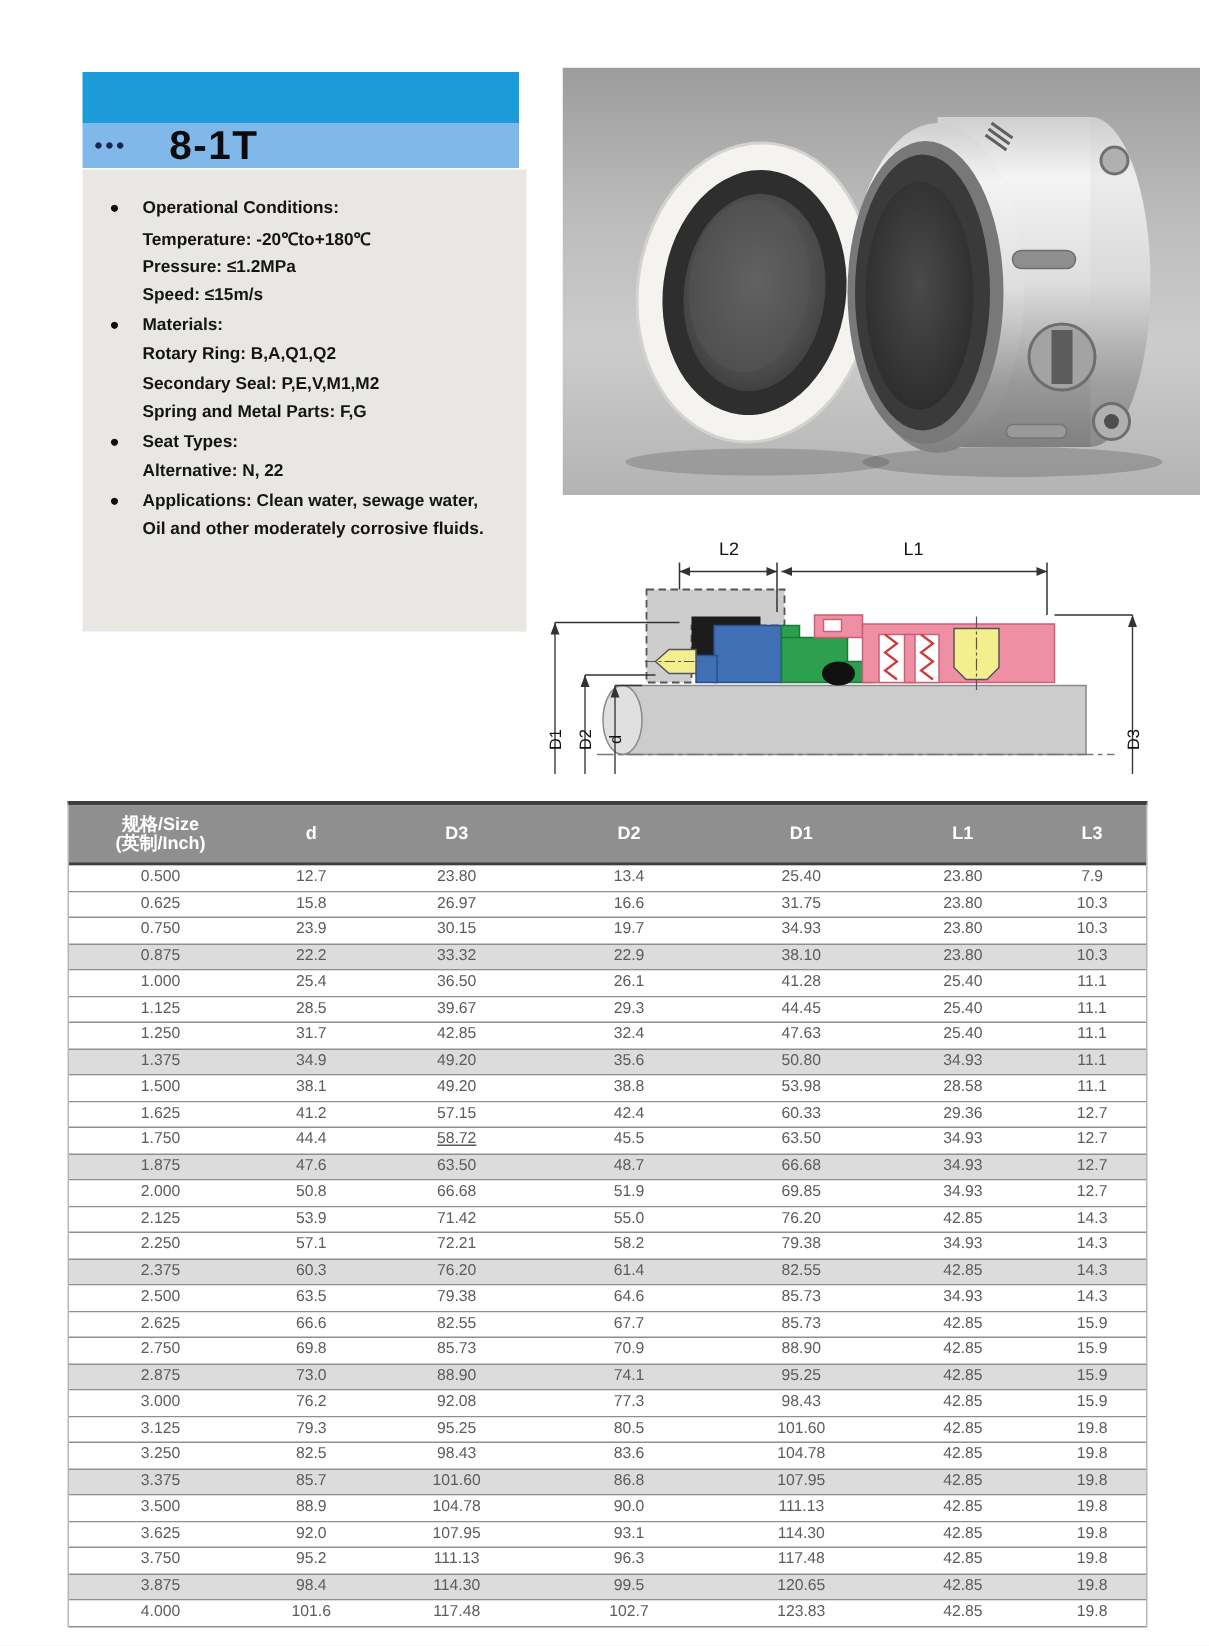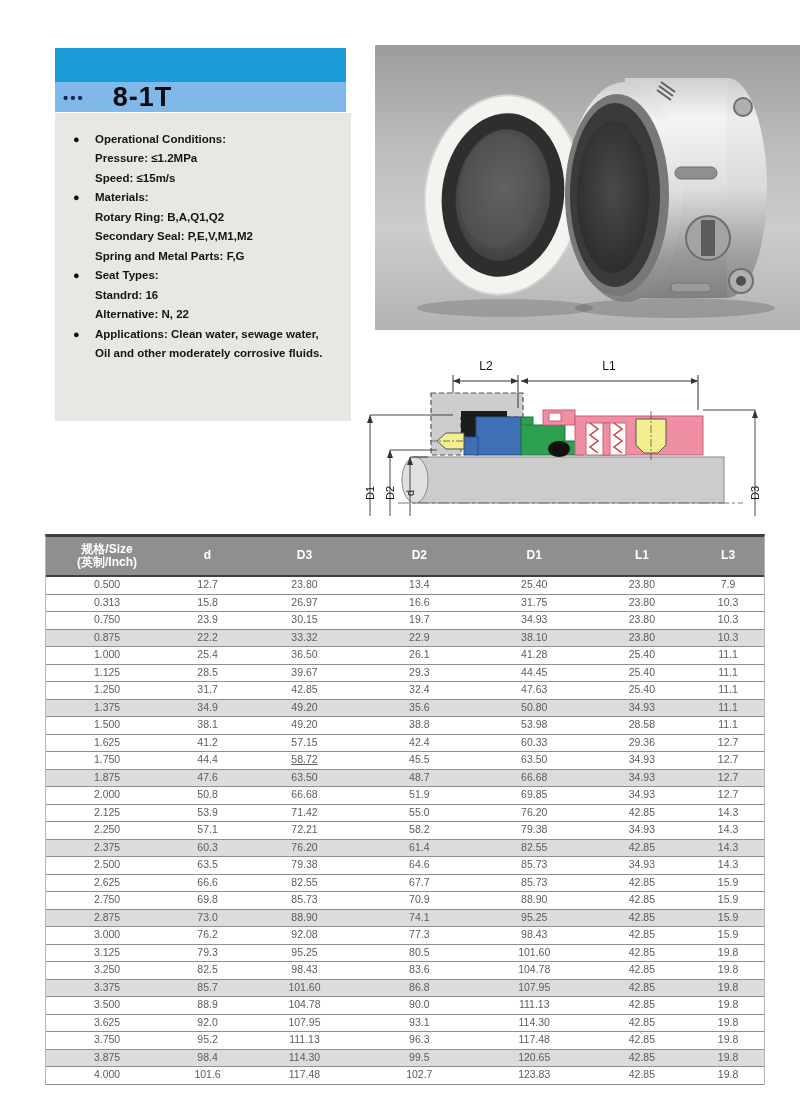--- a/index.html
+++ b/index.html
@@ -46,20 +46,24 @@
   </div>
 
   <div id="spec-panel">
     <div>
         <div class="spec-row">
           <span class="spec-bullet">●</span>
           <span class="spec-text">Operational Conditions:</span>
         </div>
         <div class="spec-row">
           <span class="spec-bullet"></span>
+          <span class="spec-text">Temperature: -20℃to+180℃</span>
+        </div>
+        <div class="spec-row">
+          <span class="spec-bullet"></span>
           <span class="spec-text">Pressure: ≤1.2MPa</span>
         </div>
         <div class="spec-row">
           <span class="spec-bullet"></span>
           <span class="spec-text">Speed: ≤15m/s</span>
         </div>
         <div class="spec-row">
           <span class="spec-bullet">●</span>
           <span class="spec-text">Materials:</span>
         </div>
@@ -71,24 +75,20 @@
           <span class="spec-bullet"></span>
           <span class="spec-text">Secondary Seal: P,E,V,M1,M2</span>
         </div>
         <div class="spec-row">
           <span class="spec-bullet"></span>
           <span class="spec-text">Spring and Metal Parts: F,G</span>
         </div>
         <div class="spec-row">
           <span class="spec-bullet">●</span>
           <span class="spec-text">Seat Types:</span>
-        </div>
-        <div class="spec-row">
-          <span class="spec-bullet"></span>
-          <span class="spec-text">Standrd: 16</span>
         </div>
         <div class="spec-row">
           <span class="spec-bullet"></span>
           <span class="spec-text">Alternative:  N, 22</span>
         </div>
         <div class="spec-row">
           <span class="spec-bullet">●</span>
           <span class="spec-text">Applications: Clean water, sewage water,</span>
         </div>
         <div class="spec-row">
@@ -256,21 +256,21 @@
       <div class="trow">
         <div class="tcell" style="width: 17%;">0.500</div>
         <div class="tcell" style="width: 11%;">12.7</div>
         <div class="tcell" style="width: 16%;">23.80</div>
         <div class="tcell" style="width: 16%; text-align: center;">13.4</div>
         <div class="tcell" style="width: 16%;">25.40</div>
         <div class="tcell" style="width: 14%;">23.80</div>
         <div class="tcell" style="width: 10%;">7.9</div>
       </div>
       <div class="trow">
-        <div class="tcell" style="width: 17%;">0.313</div>
+        <div class="tcell" style="width: 17%;">0.625</div>
         <div class="tcell" style="width: 11%;">15.8</div>
         <div class="tcell" style="width: 16%;">26.97</div>
         <div class="tcell" style="width: 16%;">16.6</div>
         <div class="tcell" style="width: 16%;">31.75</div>
         <div class="tcell" style="width: 14%;">23.80</div>
         <div class="tcell" style="width: 10%;">10.3</div>
       </div>
       <div class="trow">
         <div class="tcell" style="width: 17%;">0.750</div>
         <div class="tcell" style="width: 11%;">23.9</div>

